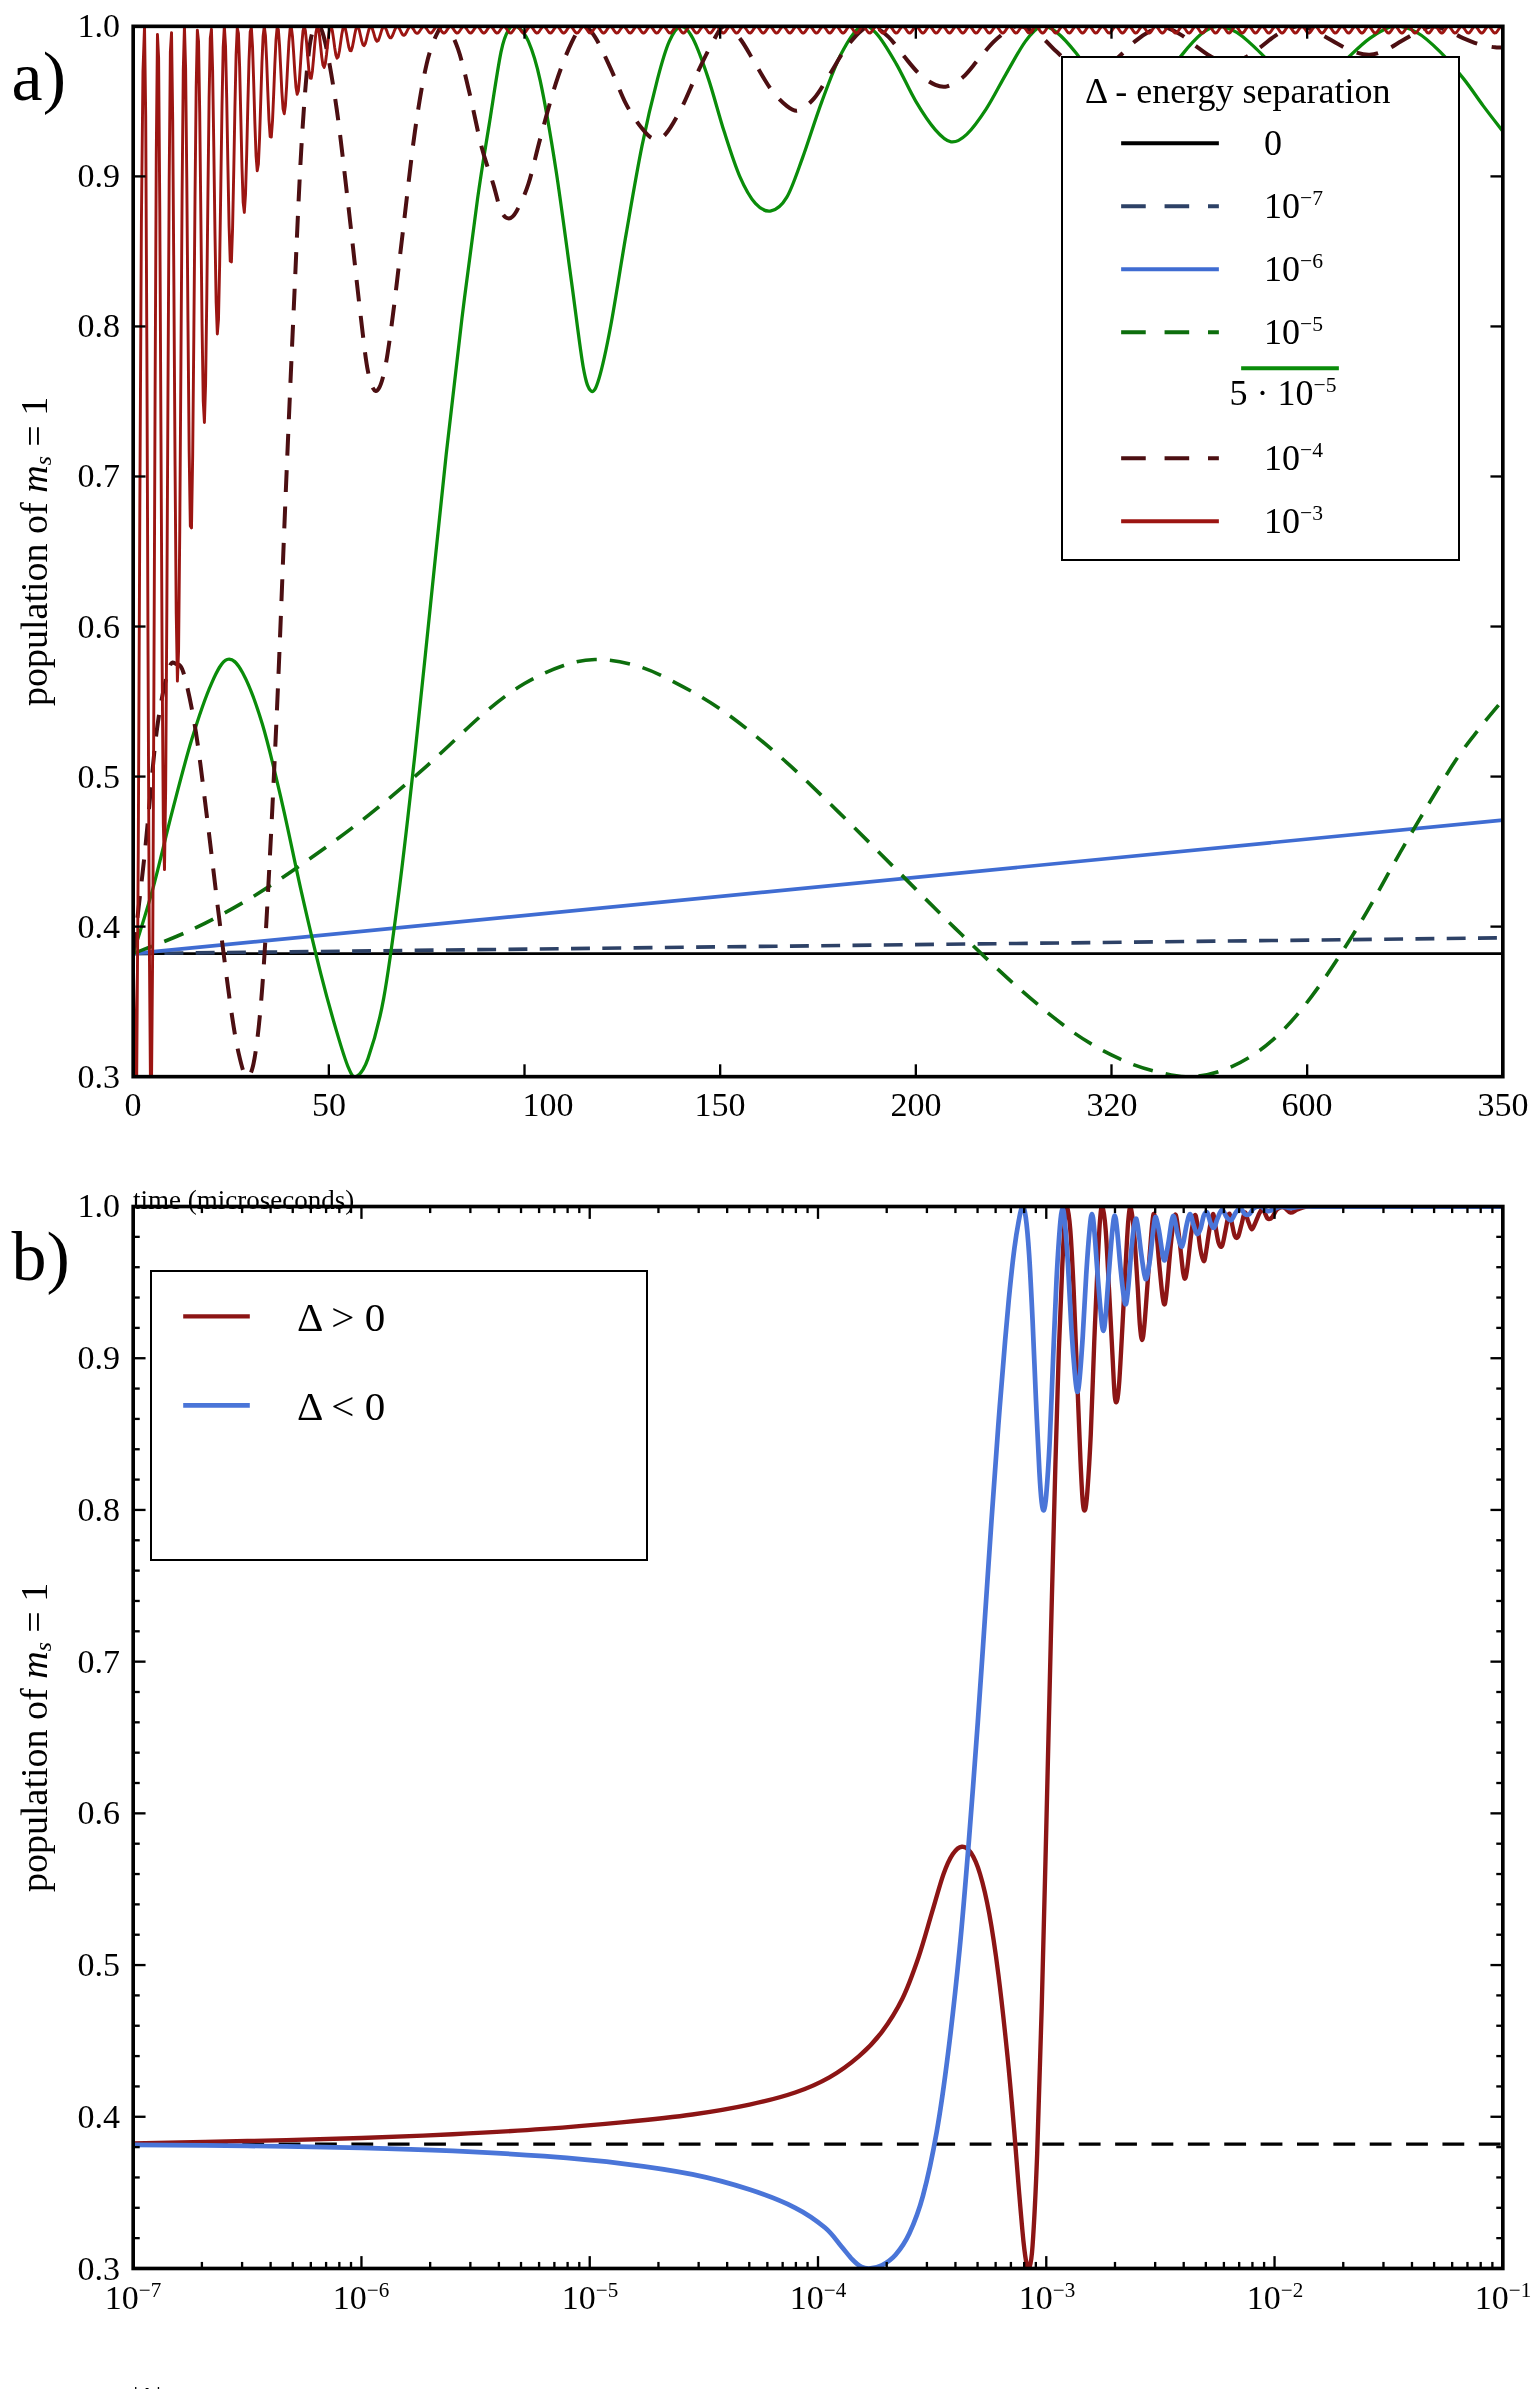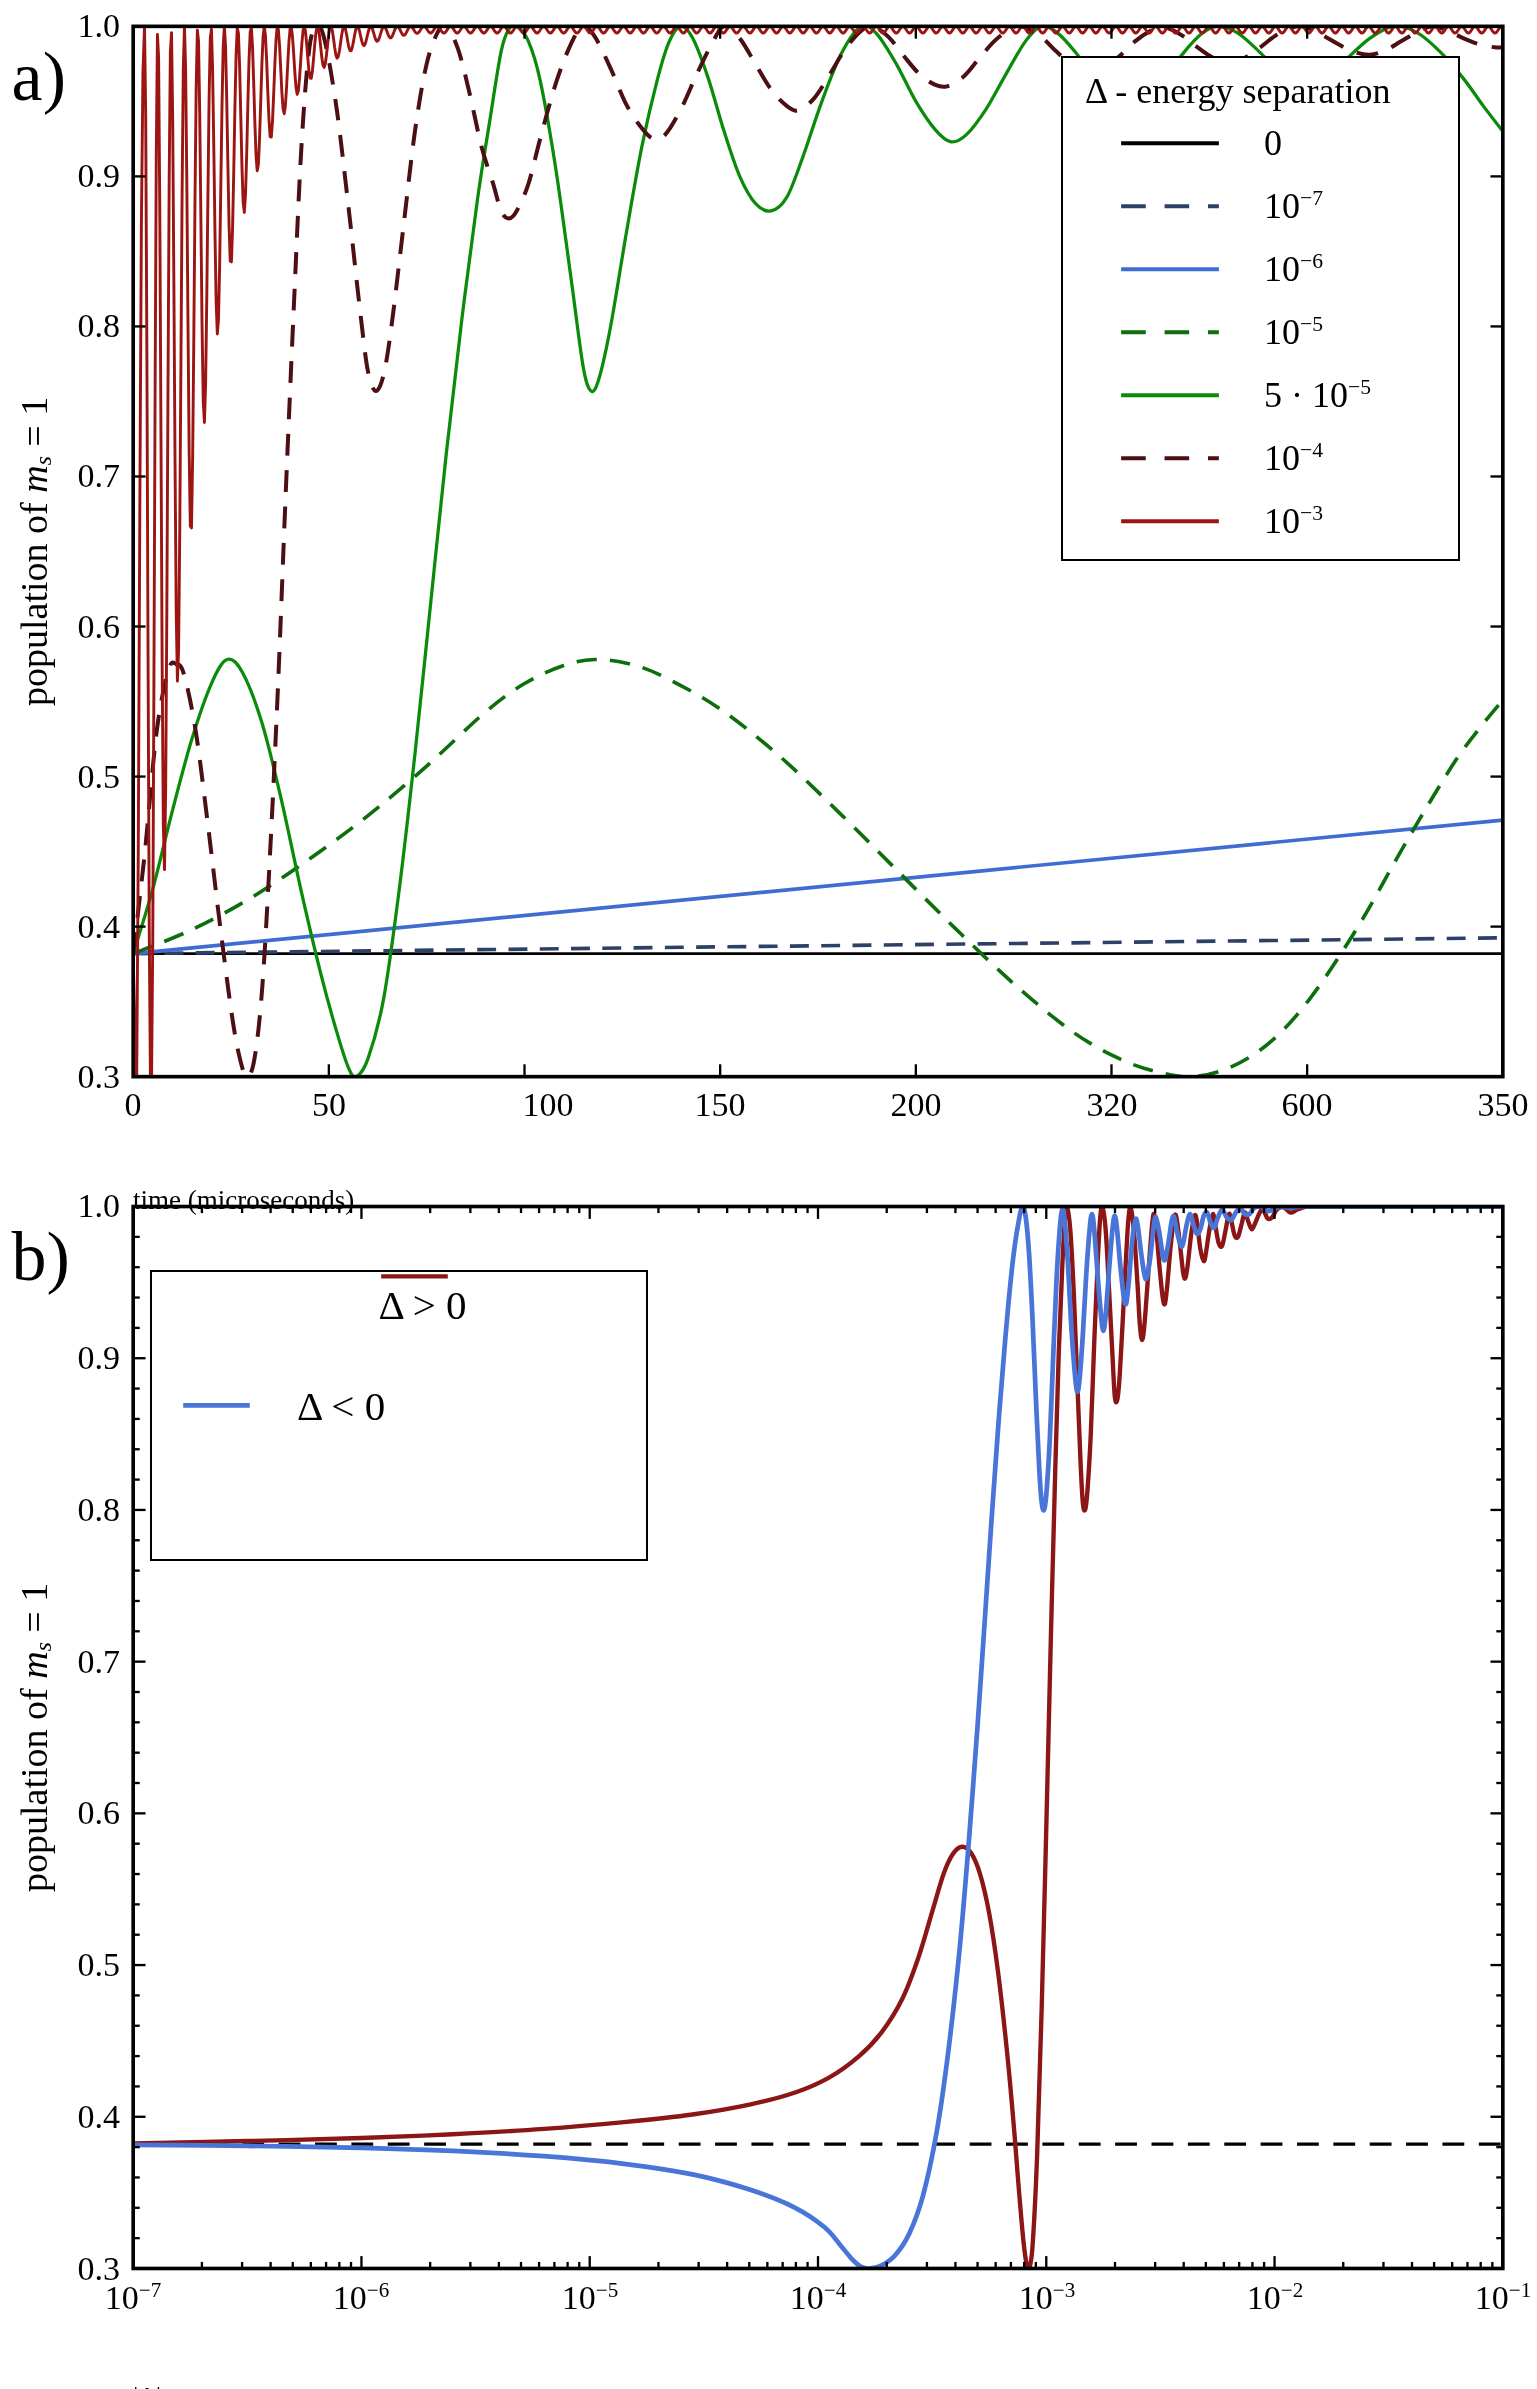--- a/index.html
+++ b/index.html
@@ -348,21 +348,21 @@
             <line x1="0" y1="6" x2="135" y2="6" stroke="#3f6cd2" stroke-width="5.5"></line>
           </svg>
           <span class="lab" style="margin-left: 45px;">10<sup>−6</sup></span>
         </div>
         <div class="legend-row" style="height: 63px;">
           <svg width="98" height="8.7" class="sample" style="margin-left: 58px;" viewBox="0 0 135 12">
             <line x1="0" y1="6" x2="135" y2="6" stroke="#0d6e0d" stroke-width="5.5" stroke-dasharray="34 26"></line>
           </svg>
           <span class="lab" style="margin-left: 45px;">10<sup>−5</sup></span>
         </div>
-        <div class="legend-row" style="height: 63px;">
+        <div class="legend-row" style="height: 63px; flex-direction: column;">
           <svg width="98" height="8.7" class="sample" style="margin-left: 58px;" viewBox="0 0 135 12">
             <line x1="0" y1="6" x2="135" y2="6" stroke="#0a8c0a" stroke-width="5.5"></line>
           </svg>
           <span class="lab" style="margin-left: 45px;">5 · 10<sup>−5</sup></span>
         </div>
         <div class="legend-row" style="height: 63px;">
           <svg width="98" height="8.7" class="sample" style="margin-left: 58px;" viewBox="0 0 135 12">
             <line x1="0" y1="6" x2="135" y2="6" stroke="#4c0f12" stroke-width="5.5" stroke-dasharray="34 26"></line>
           </svg>
           <span class="lab" style="margin-left: 45px;">10<sup>−4</sup></span>
@@ -370,21 +370,21 @@
         <div class="legend-row" style="height: 63px;">
           <svg width="98" height="8.7" class="sample" style="margin-left: 58px;" viewBox="0 0 135 12">
             <line x1="0" y1="6" x2="135" y2="6" stroke="#9c1512" stroke-width="5.5"></line>
           </svg>
           <span class="lab" style="margin-left: 45px;">10<sup>−3</sup></span>
         </div>
       </div>
   </div>
   <div id="legend-b" class="legend" style="left: 150px; top: 1270px; width: 498px; height: 291px;">
     <div id="legend-rows-b">
-        <div class="legend-row" style="height: 89px; flex-direction: column;">
+        <div class="legend-row" style="height: 89px;">
           <svg width="67" height="8.7" class="sample" style="margin-left: 31px;" viewBox="0 0 92 12">
             <line x1="0" y1="6" x2="92" y2="6" stroke="#8c1515" stroke-width="6"></line>
           </svg>
           <span class="lab" style="margin-left: 47px;">Δ &gt; 0</span>
         </div>
         <div class="legend-row" style="height: 89px;">
           <svg width="67" height="8.7" class="sample" style="margin-left: 31px;" viewBox="0 0 92 12">
             <line x1="0" y1="6" x2="92" y2="6" stroke="#4a75d8" stroke-width="6.5"></line>
           </svg>
           <span class="lab" style="margin-left: 47px;">Δ &lt; 0</span>

